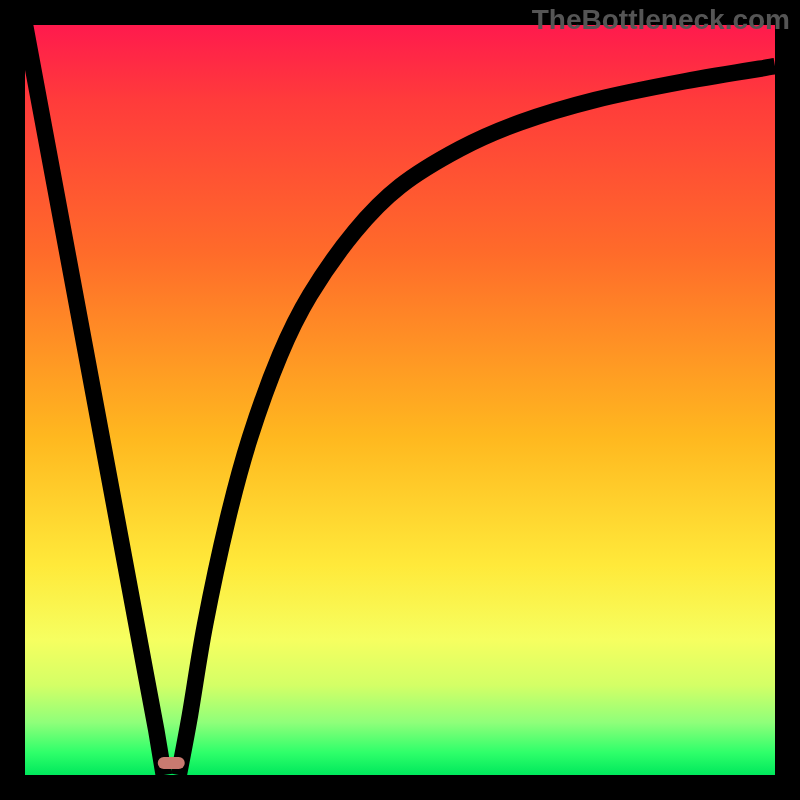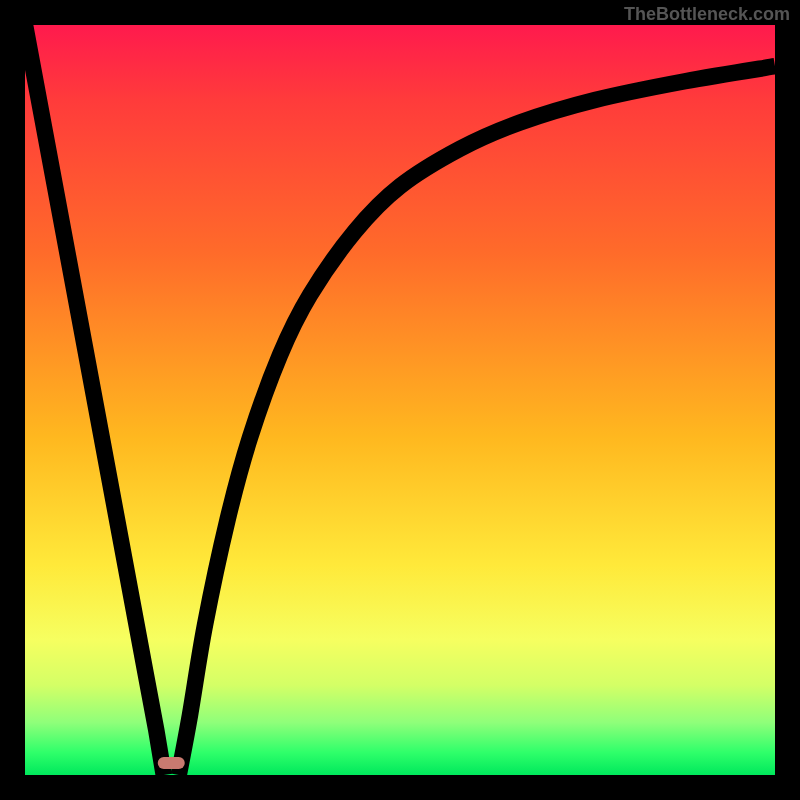--- a/index.html
+++ b/index.html
@@ -44,21 +44,21 @@
     left: 0;
     top: 0;
     width: 100%;
     height: 100%;
   }
   .watermark {
     position: absolute;
     top: 4px;
     right: 10px;
     color: #555;
-    font-size: 18px;
+    font-size: 28px;
     font-weight: 600;
     user-select: none;
   }
   .hotspot {
     
     fill: #c97a70;
   }
   path.curve {
     fill: none;
     stroke: #000;

